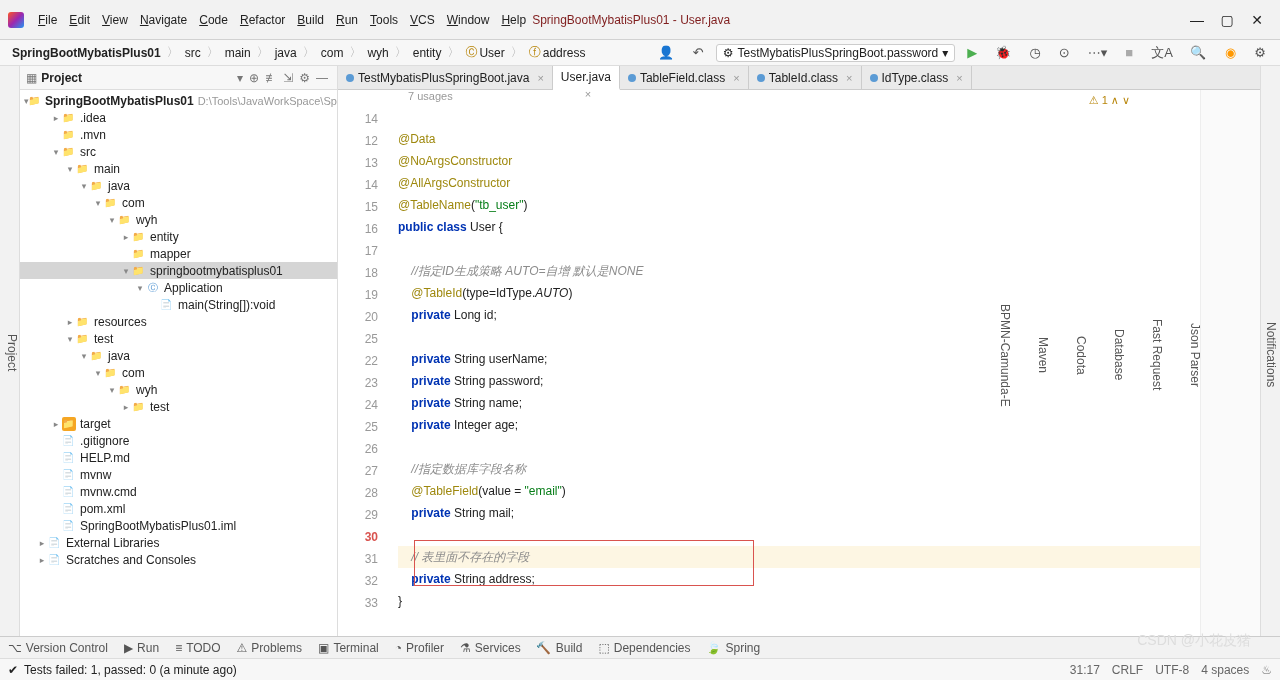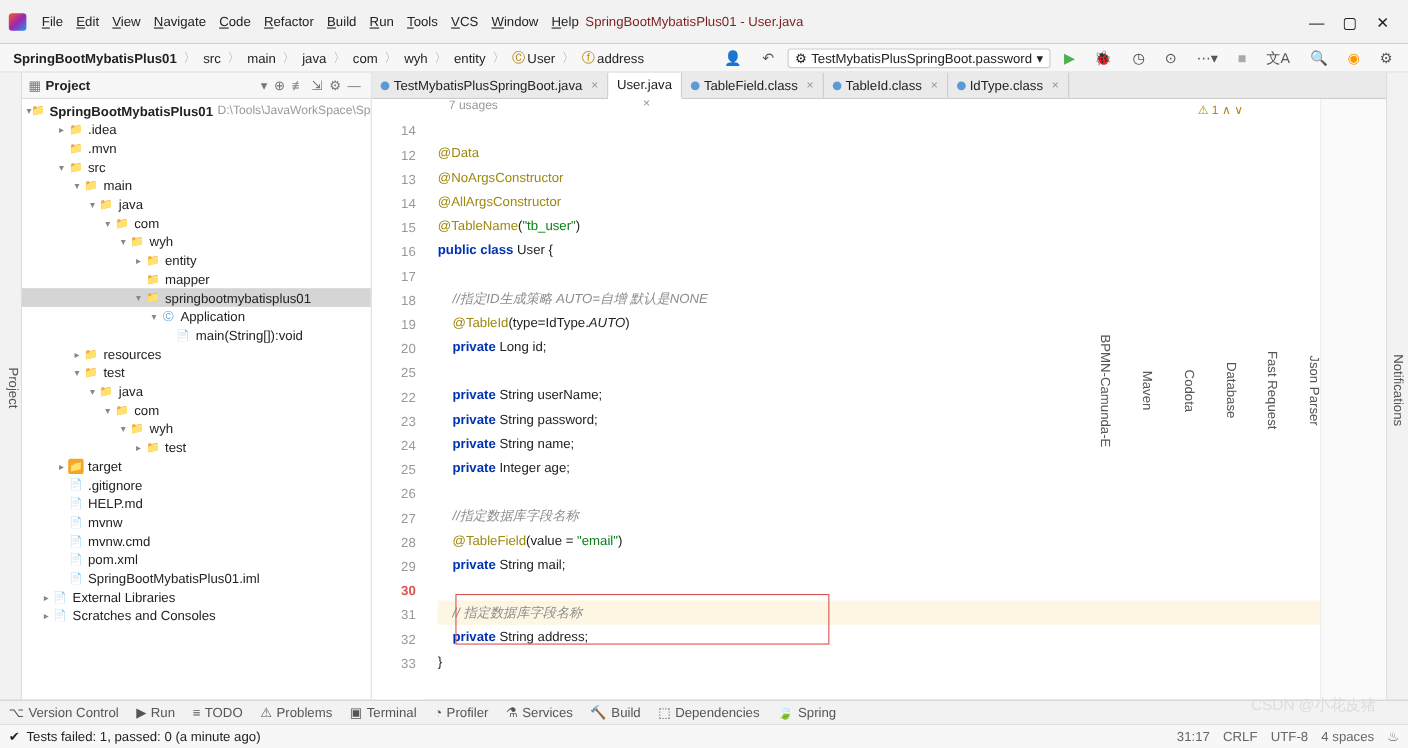--- a/index.html
+++ b/index.html
@@ -224,21 +224,21 @@
           <div class="code-line"></div>
           <div class="code-line">    <span class="kw">private</span> String userName;</div>
           <div class="code-line">    <span class="kw">private</span> String password;</div>
           <div class="code-line">    <span class="kw">private</span> String name;</div>
           <div class="code-line">    <span class="kw">private</span> Integer age;</div>
           <div class="code-line"></div>
           <div class="code-line">    <span class="cmt">//指定数据库字段名称</span></div>
           <div class="code-line">    <span class="ann">@TableField</span>(value = <span class="str">"email"</span>)</div>
           <div class="code-line">    <span class="kw">private</span> String mail;</div>
           <div class="code-line"></div>
-          <div class="code-line hl">    <span class="cmt">// 指定数据库字段名称</span></div>
+          <div class="code-line hl">    <span class="cmt">// 表里面不存在的字段</span></div>
           <div class="code-line">    <span class="kw">private</span> String address;</div>
           <div class="code-line">}</div>
         </div>
       <div class="minimap"></div>
     </div>
   </div>
 
   <div class="right-gutter" id="right-tools">
       <div class="item">Notifications</div>
       <div class="item">aiXcoder</div>

